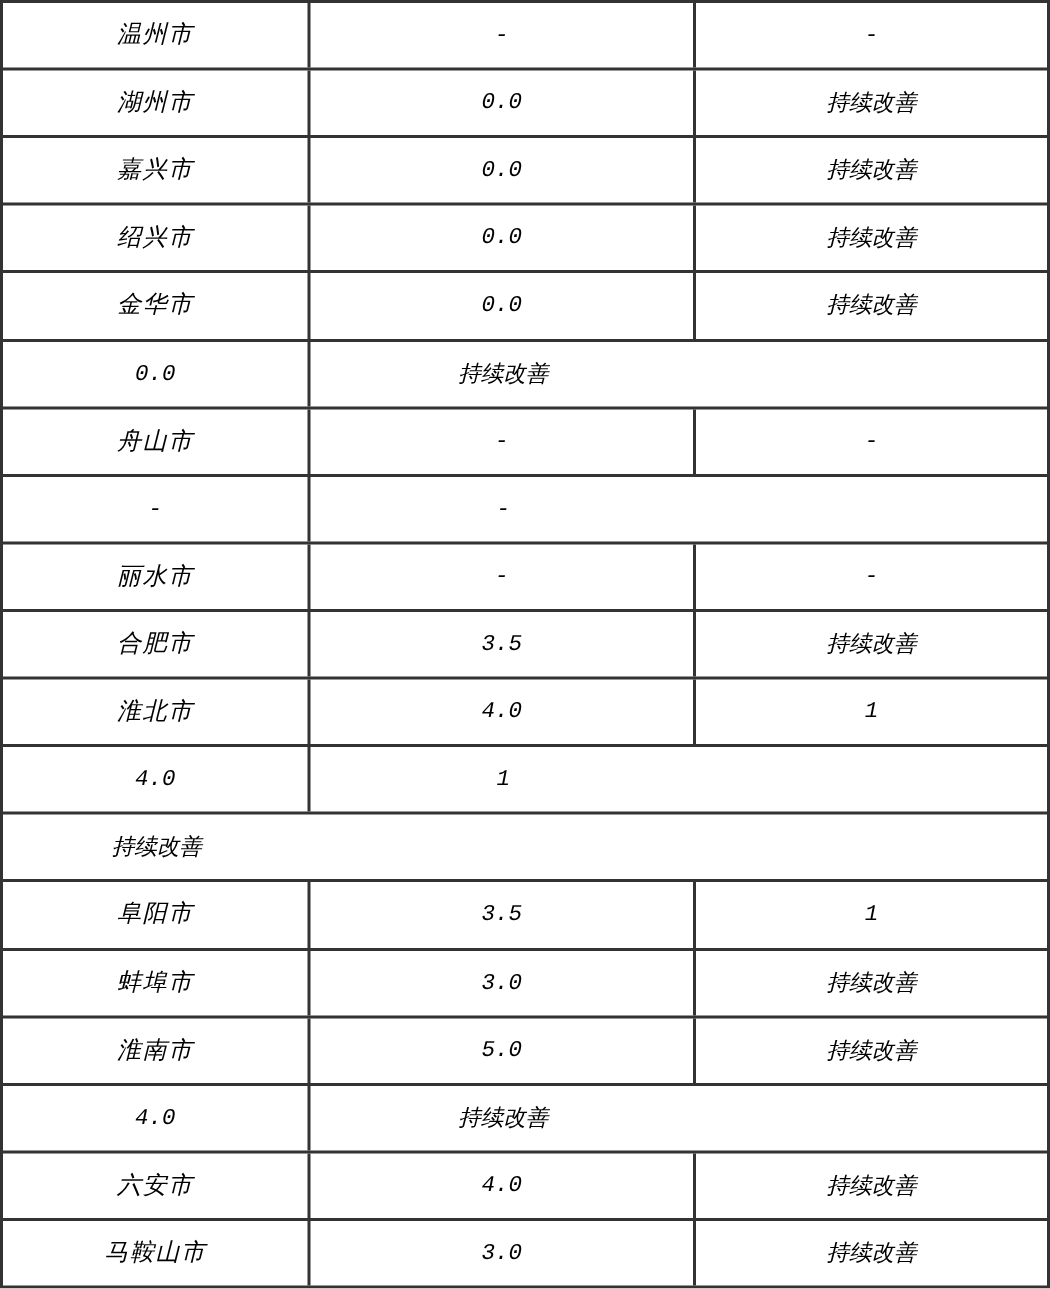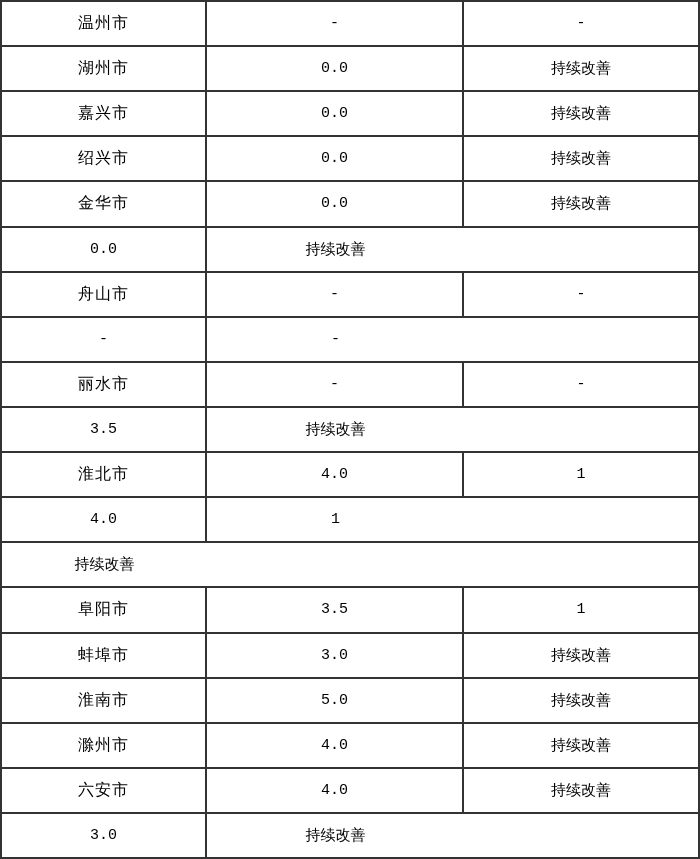--- a/index.html
+++ b/index.html
@@ -18,20 +18,21 @@
     background: #ffffff;
     display: flex;
     flex-direction: column;
   }
   .row {
     flex: 1 1 0;
     display: grid;
     grid-template-columns: 205px 257px 1fr;
     border-bottom: 2px solid #333333;
     min-height: 0;
+    font-style: italic;
   }
   .row:last-child {
     border-bottom: none;
   }
   .cell {
     display: flex;
     align-items: center;
     justify-content: center;
     border-right: 2px solid #333333;
     color: #000000;
@@ -100,20 +101,21 @@
     <div class="cell status">-</div>
   </div>
 
   <div class="row">
     <div class="cell city">丽水市</div>
     <div class="cell value">-</div>
     <div class="cell status">-</div>
   </div>
 
   <div class="row">
+    <div class="cell city">合肥市</div>
     <div class="cell value">3.5</div>
     <div class="cell status">持续改善</div>
   </div>
 
   <div class="row">
     <div class="cell city">淮北市</div>
     <div class="cell value">4.0</div>
     <div class="cell status">1</div>
   </div>
 
@@ -138,28 +140,28 @@
     <div class="cell status">持续改善</div>
   </div>
 
   <div class="row">
     <div class="cell city">淮南市</div>
     <div class="cell value">5.0</div>
     <div class="cell status">持续改善</div>
   </div>
 
   <div class="row">
-    <div class="cell city">滁州市</div>
     <div class="cell value">4.0</div>
     <div class="cell status">持续改善</div>
   </div>
 
   <div class="row">
     <div class="cell city">六安市</div>
     <div class="cell value">4.0</div>
     <div class="cell status">持续改善</div>
   </div>
 
   <div class="row">
+    <div class="cell city">马鞍山市</div>
     <div class="cell value">3.0</div>
     <div class="cell status">持续改善</div>
   </div>
 </div>
 
 </body></html>

